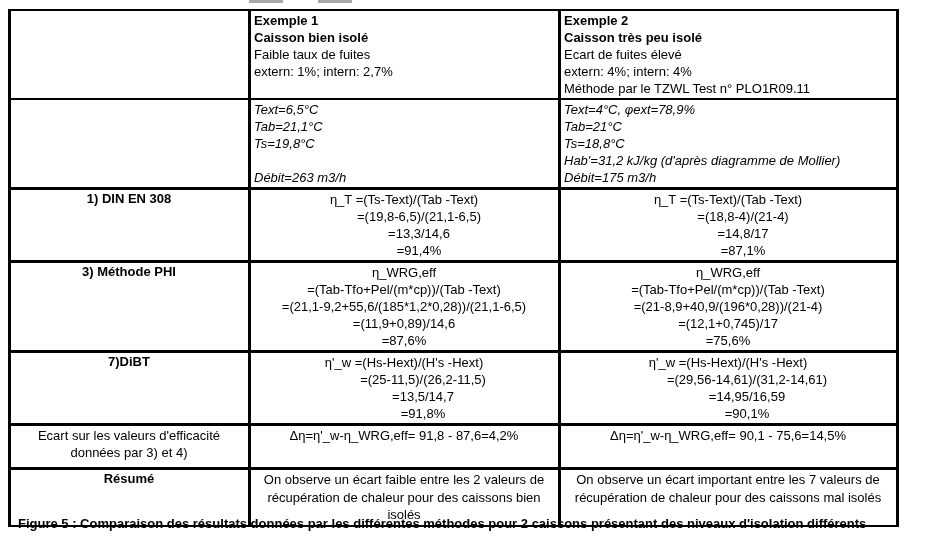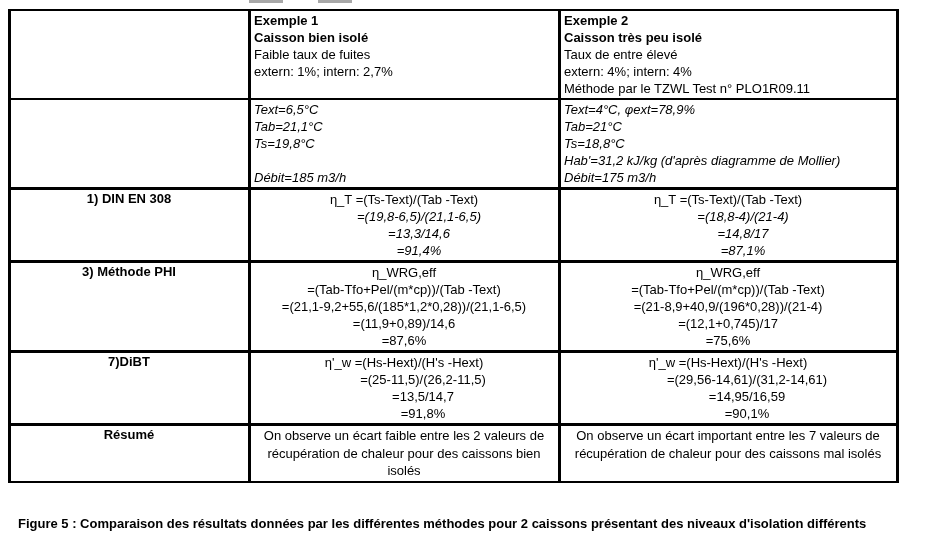--- a/index.html
+++ b/index.html
@@ -25,21 +25,21 @@
   tr.r1 td{height:84px;}
   tr.r2 td{height:85px;font-style:italic;}
   tr.r3 td{height:65px;}
   tr.r4 td{height:84px;}
   tr.r5 td{height:65px;}
   tr.r6 td{height:39px;}
   tr.r7 td{height:49px;}
 
   .line{line-height:17px;min-height:17px;white-space:nowrap;}
   .b{font-weight:bold;}
-  .ind{padding-left:30px;font-style:italic;}
+  .ind{padding-left:30px;}
   .ind2{padding-left:38px;}
   td.label-cell{vertical-align:bottom;font-weight:bold;}
   td.label-top{vertical-align:top;font-weight:normal;}
   td.v-bottom{vertical-align:bottom;}
   .wrap{line-height:17.5px;white-space:normal;}
 
   .caption{position:absolute;left:18px;top:516px;width:916px;font-size:13px;font-weight:bold;line-height:16px;}
 </style>
 </head>
 <body>
@@ -61,34 +61,34 @@
       <td class="label-cell"></td>
       <td>
         <div class="line b">Exemple 1</div>
         <div class="line b">Caisson bien isolé</div>
         <div class="line">Faible taux de fuites</div>
         <div class="line">extern: 1%; intern: 2,7%</div>
       </td>
       <td>
         <div class="line b">Exemple 2</div>
         <div class="line b">Caisson très peu isolé</div>
-        <div class="line">Taux de entre élevé</div>
+        <div class="line">Ecart de fuites élevé</div>
         <div class="line">extern: 4%; intern: 4%</div>
         <div class="line">Méthode par le TZWL Test n° PLO1R09.11</div>
       </td>
     </tr>
 
     <tr class="r2">
       <td class="label-cell"></td>
       <td>
         <div class="line">Text=6,5°C</div>
         <div class="line">Tab=21,1°C</div>
         <div class="line">Ts=19,8°C</div>
         <div class="line"></div>
-        <div class="line">Débit=185 m3/h</div>
+        <div class="line">Débit=263 m3/h</div>
       </td>
       <td>
         <div class="line">Text=4°C, φext=78,9%</div>
         <div class="line">Tab=21°C</div>
         <div class="line">Ts=18,8°C</div>
         <div class="line">Hab'=31,2 kJ/kg (d'après diagramme de Mollier)</div>
         <div class="line">Débit=175 m3/h</div>
       </td>
     </tr>
 
@@ -135,20 +135,32 @@
         <div class="line ind2">=91,8%</div>
       </td>
       <td>
         <div class="line">η'_w =(Hs-Hext)/(H's -Hext)</div>
         <div class="line ind2">=(29,56-14,61)/(31,2-14,61)</div>
         <div class="line ind2">=14,95/16,59</div>
         <div class="line ind2">=90,1%</div>
       </td>
     </tr>
 
+    <tr class="r6 thick">
+      <td class="label-top">
+        <div class="line">Ecart sur les valeurs d'efficacité</div>
+        <div class="line">données par 3) et 4)</div>
+      </td>
+      <td class="v-bottom">
+        <div class="line">Δη=η'_w-η_WRG,eff= 91,8 - 87,6=4,2%</div>
+      </td>
+      <td class="v-bottom">
+        <div class="line">Δη=η'_w-η_WRG,eff= 90,1 - 75,6=14,5%</div>
+      </td>
+    </tr>
 
     <tr class="r7 thick">
       <td class="label-cell">Résumé</td>
       <td class="v-bottom">
         <div class="wrap">On observe un écart faible entre les 2 valeurs de récupération de chaleur pour des caissons bien isolés</div>
       </td>
       <td class="v-bottom">
         <div class="wrap">On observe un écart important entre les 7 valeurs de récupération de chaleur pour des caissons mal isolés</div>
       </td>
     </tr>

